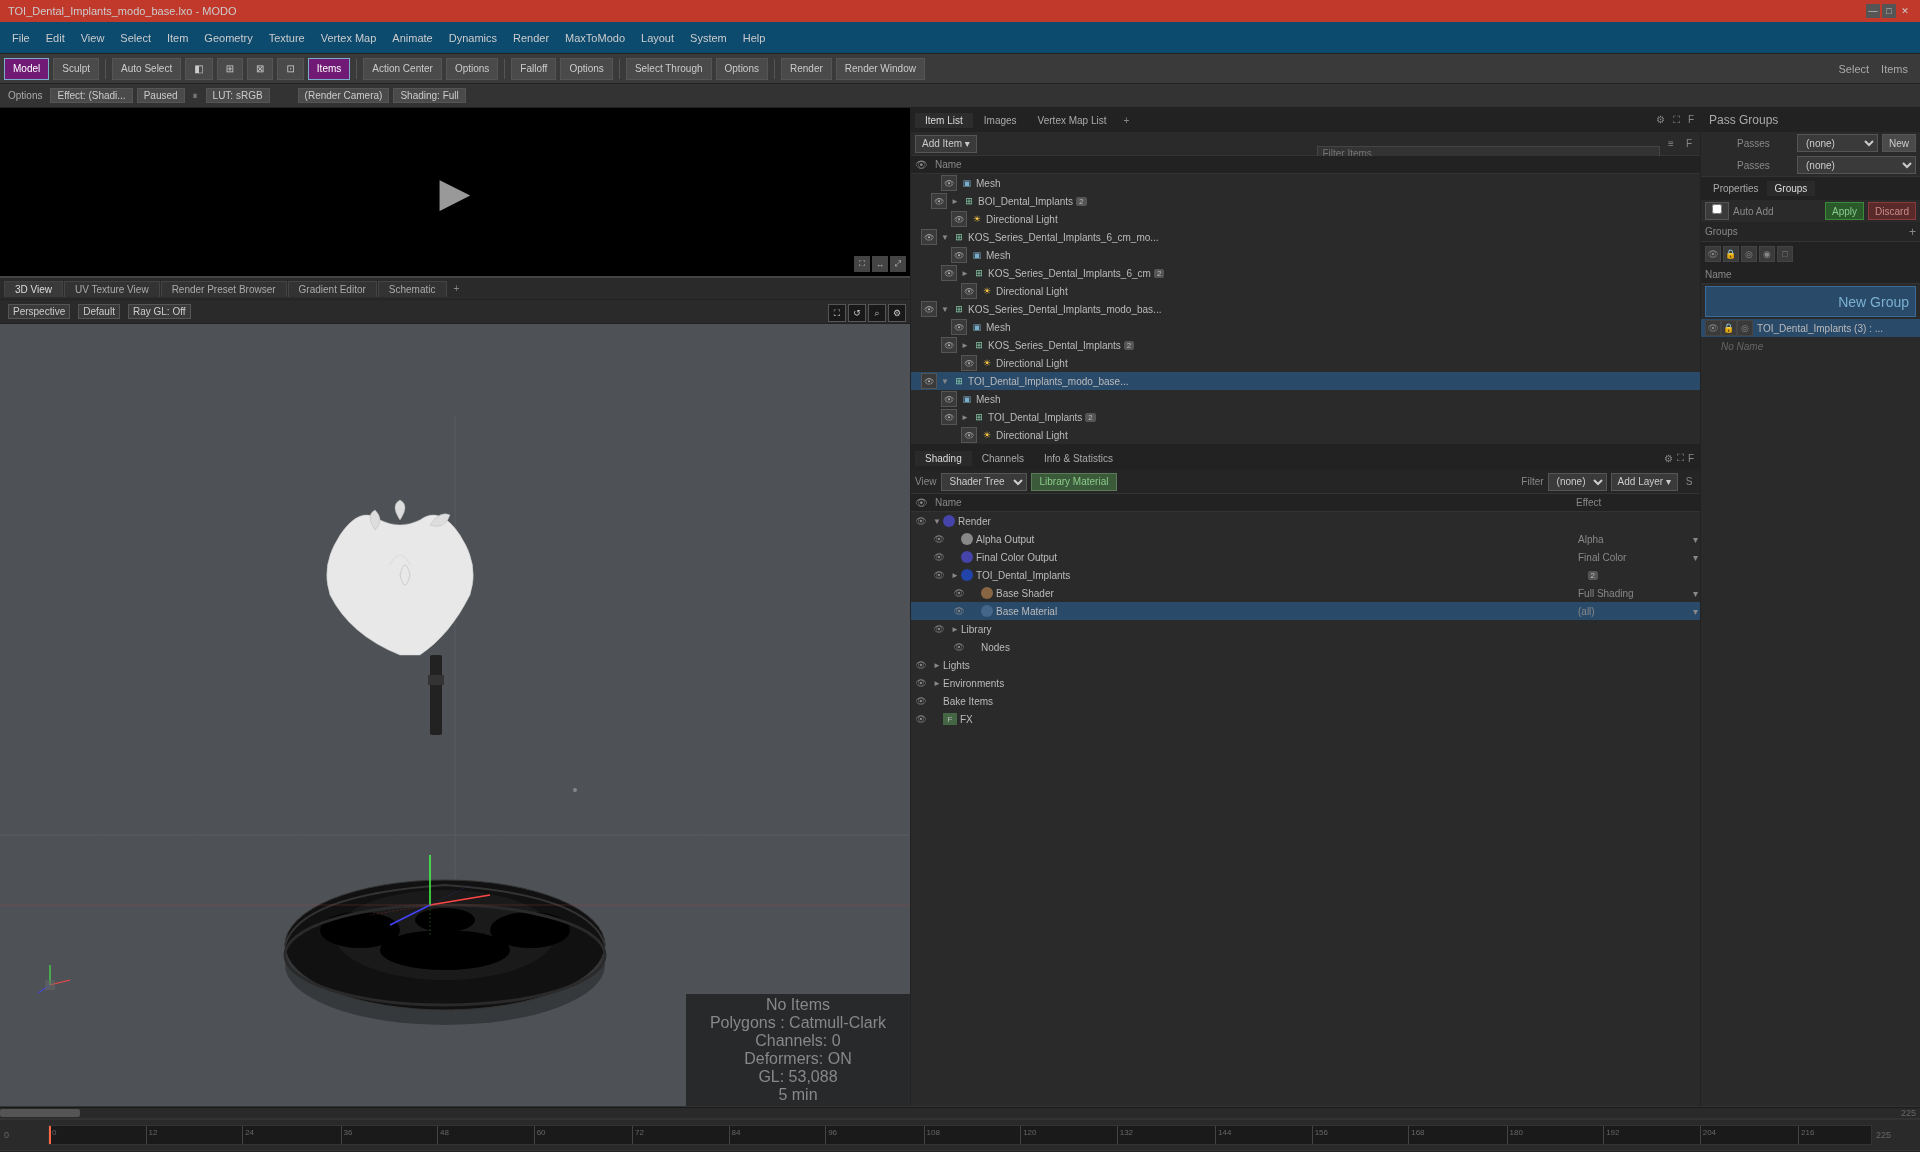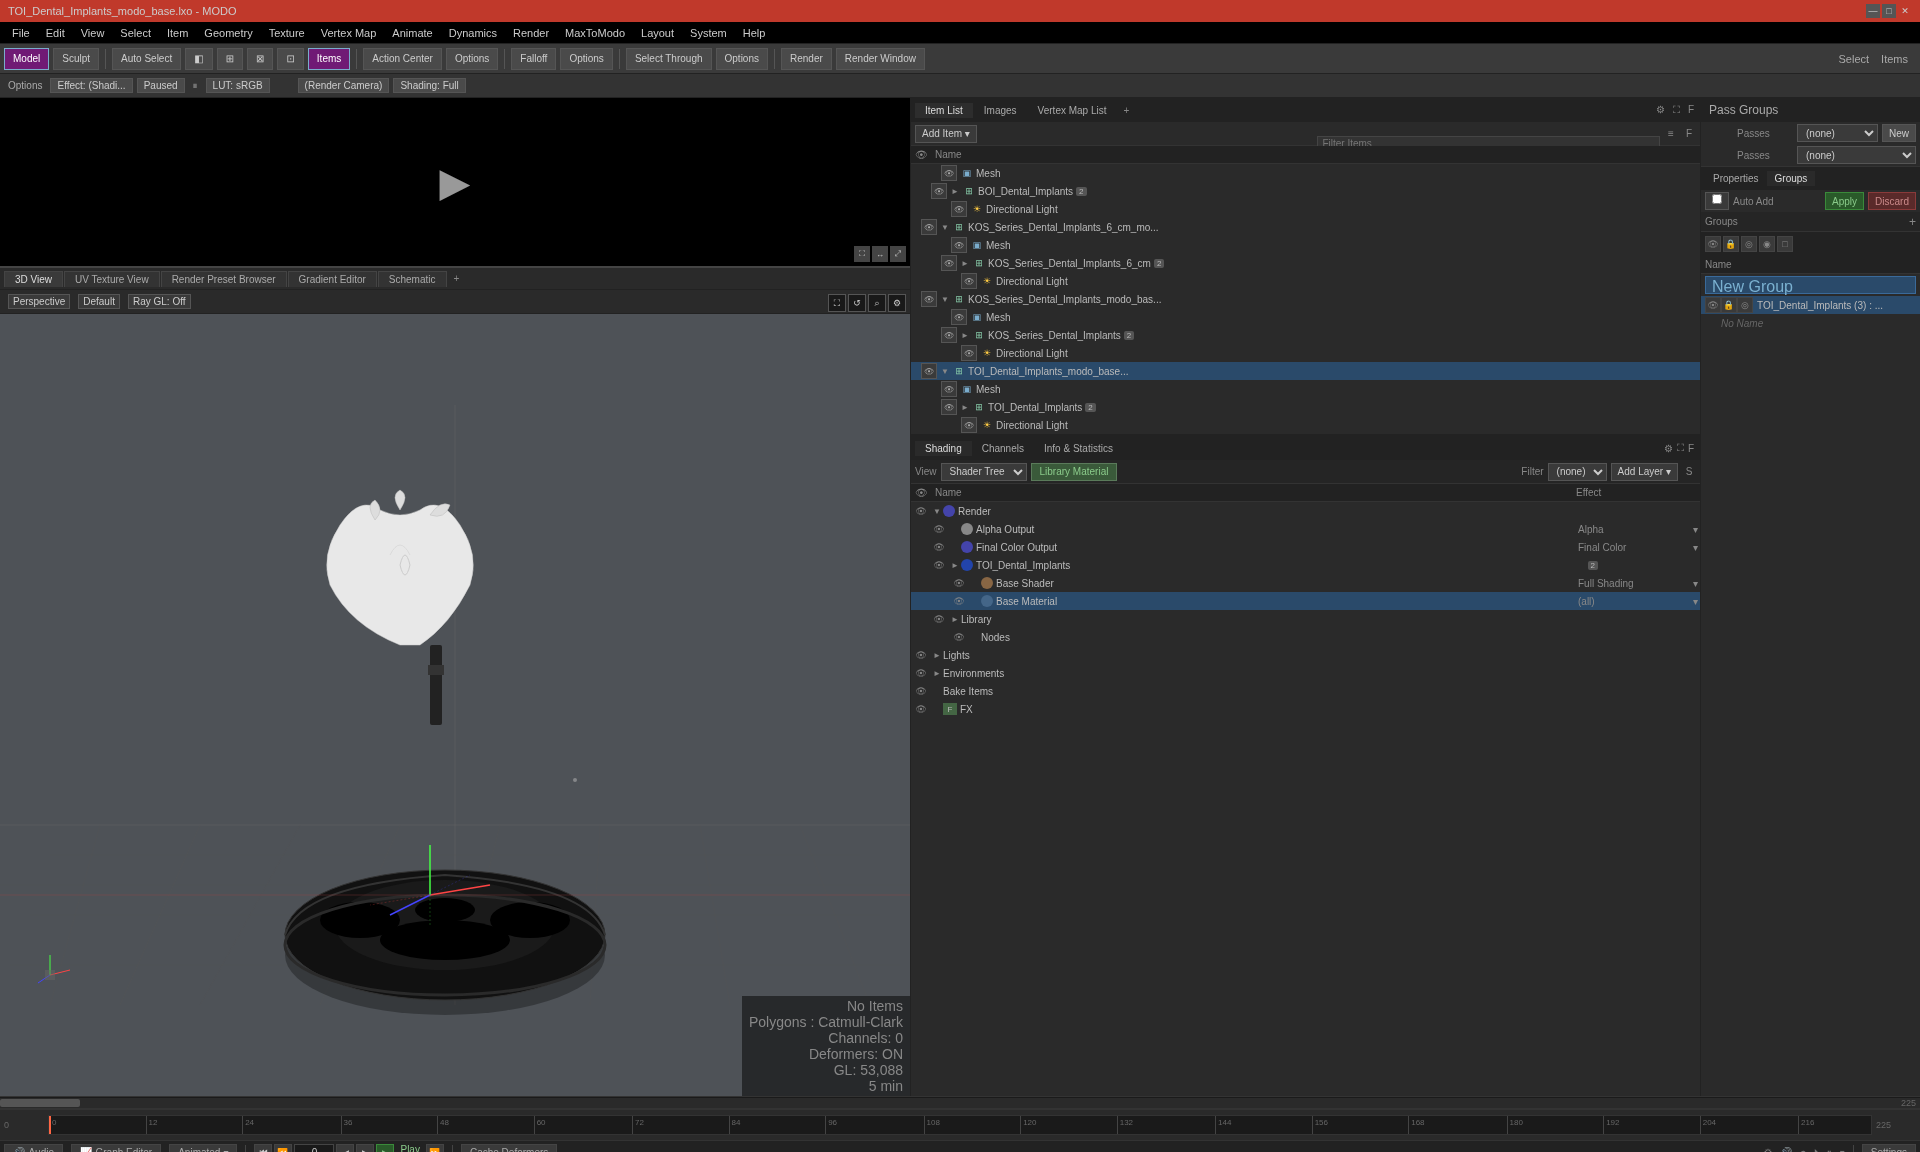--- a/index.html
+++ b/index.html
@@ -5,21 +5,21 @@
     * { margin: 0; padding: 0; box-sizing: border-box; }
     body { width: 1920px; height: 1152px; background: #2b2b2b; font-family: 'Arial', sans-serif; font-size: 11px; color: #ccc; overflow: hidden; }
 
     
     #title-bar { height: 22px; background: #c0392b; display: flex; align-items: center; justify-content: space-between; padding: 0 8px; }
     #title-bar .win-controls { display: flex; gap: 2px; }
     #title-bar .win-btn { width: 14px; height: 14px; background: #555; border: none; color: #ccc; font-size: 9px; cursor: pointer; display: flex; align-items: center; justify-content: center; }
     #title-bar .win-btn.close { background: #c0392b; }
 
     
-    #menu-bar { height: 22px; background: #000000; display: flex; align-items: center; padding: 0 4px; border-bottom: 1px solid #222; }
+    #menu-bar { height: 32px; background: #0c4a6e; display: flex; align-items: center; padding: 0 4px; border-bottom: 1px solid #222; }
     .menu-item { padding: 2px 8px; color: #ccc; cursor: pointer; font-size: 11px; }
 
     
     #toolbar { height: 30px; background: #3a3a3a; display: flex; align-items: center; padding: 0 4px; gap: 4px; border-bottom: 1px solid #222; }
     .toolbar-btn { height: 22px; padding: 0 8px; background: #4a4a4a; border: 1px solid #555; color: #ccc; font-size: 10px; cursor: pointer; display: flex; align-items: center; gap: 3px; white-space: nowrap; }
     .toolbar-btn.active { background: #701a75; border-color: #7aaccc; color: white; }
     .toolbar-sep { width: 1px; height: 20px; background: #555; margin: 0 2px; }
 
     
     #options-bar { height: 24px; background: #333; display: flex; align-items: center; padding: 0 4px; gap: 4px; border-bottom: 1px solid #222; font-size: 10px; }
@@ -48,21 +48,21 @@
     #viewport-3d { flex: 1; background: #4a4e52; position: relative; overflow: hidden; }
     .viewport-header { height: 24px; background: #2a2a2a; display: flex; align-items: center; padding: 0 8px; gap: 8px; font-size: 10px; position: absolute; top: 0; left: 0; right: 0; z-index: 10; border-bottom: 1px solid #222; }
     .viewport-header select, .viewport-header .vp-sel { background: #3a3a3a; border: 1px solid #555; color: #ccc; font-size: 10px; padding: 1px 4px; }
     .viewport-controls { position: absolute; top: 4px; right: 4px; display: flex; gap: 2px; z-index: 11; }
     .vp-ctrl { width: 18px; height: 18px; background: rgba(0,0,0,0.4); color: #ccc; font-size: 9px; display: flex; align-items: center; justify-content: center; cursor: pointer; border: 1px solid #555; }
 
     
     #viewport-3d svg { position: absolute; top: 24px; left: 0; width: 100%; height: calc(100% - 24px); }
 
     
-    #viewport-status { position: absolute; bottom: 0; right: 0; background: rgba(0,0,0,0.5); padding: 2px 7px; font-size: 14px; color: #888; text-align: right; }
+    #viewport-status { position: absolute; bottom: 0; right: 0; background: rgba(0,0,0,0.5); padding: 2px 24px; font-size: 16px; color: #888; text-align: center; }
 
     
     #right-panel { flex: 1; display: flex; flex-direction: column; background: #2d2d2d; border-left: 1px solid #222; }
 
     
     #item-list-panel { flex: 0 0 330px; background: #2a2a2a; border-bottom: 2px solid #222; display: flex; flex-direction: column; }
     .panel-tabs { height: 24px; background: #222; display: flex; align-items: center; padding: 0 4px; gap: 1px; }
     .panel-tab { padding: 2px 10px; font-size: 10px; color: #aaa; cursor: pointer; }
     .panel-tab.active { color: #ddd; background: #2d2d2d; }
     .panel-tab-plus { padding: 2px 6px; color: #888; cursor: pointer; font-size: 10px; }
@@ -138,21 +138,21 @@
     .aa-label { color: #888; font-size: 10px; }
 
     .groups-header { display: flex; align-items: center; padding: 2px 4px; height: 20px; background: #252525; border-bottom: 1px solid #333; }
     .groups-label { color: #888; font-size: 10px; flex: 1; }
     .groups-plus { color: #888; cursor: pointer; font-size: 12px; }
 
     .groups-toolbar { height: 24px; background: #222; display: flex; align-items: center; padding: 0 4px; gap: 2px; }
     .g-icon-btn { width: 16px; height: 16px; color: #888; font-size: 9px; display: flex; align-items: center; justify-content: center; cursor: pointer; background: #3a3a3a; border: 1px solid #444; }
 
     .groups-col { display: flex; background: #222; border-bottom: 1px solid #333; height: 18px; align-items: center; padding: 0 4px; font-size: 10px; color: #888; }
-    .new-group-btn { background: #2a4a6a; border: 1px solid #3a6a9a; color: #7ab0d0; font-size: 16px; padding: 1px 6px; cursor: pointer; height: 18px; margin: 2px 4px; width: calc(100% - 8px); text-align: left; }
+    .new-group-btn { background: #2a4a6a; border: 1px solid #3a6a9a; color: #7ab0d0; font-size: 14px; padding: 1px 6px; cursor: pointer; height: 31px; margin: 2px 4px; width: calc(100% - 8px); text-align: right; }
     .group-item { display: flex; align-items: center; height: 18px; padding: 0 4px; font-size: 10px; color: #bbb; cursor: pointer; }
     .group-item.selected { background: #2a4a6a; }
     .group-no-name { color: #666; font-style: italic; }
 
     
     #timeline { height: 32px; background: #2a2a2a; border-top: 2px solid #333; display: flex; align-items: center; padding: 0 4px; gap: 4px; }
     #timeline-bar { flex: 1; height: 20px; background: #1a1a1a; border: 1px solid #333; position: relative; overflow: hidden; }
     .tl-tick { position: absolute; top: 0; height: 100%; border-left: 1px solid #444; font-size: 8px; color: #666; padding-left: 2px; padding-top: 2px; }
     .tl-playhead { position: absolute; top: 0; height: 100%; width: 2px; background: #ff6644; }
     .tl-time { background: #1a1a1a; border: 1px solid #444; color: #ccc; font-size: 10px; padding: 1px 4px; width: 40px; text-align: center; }

